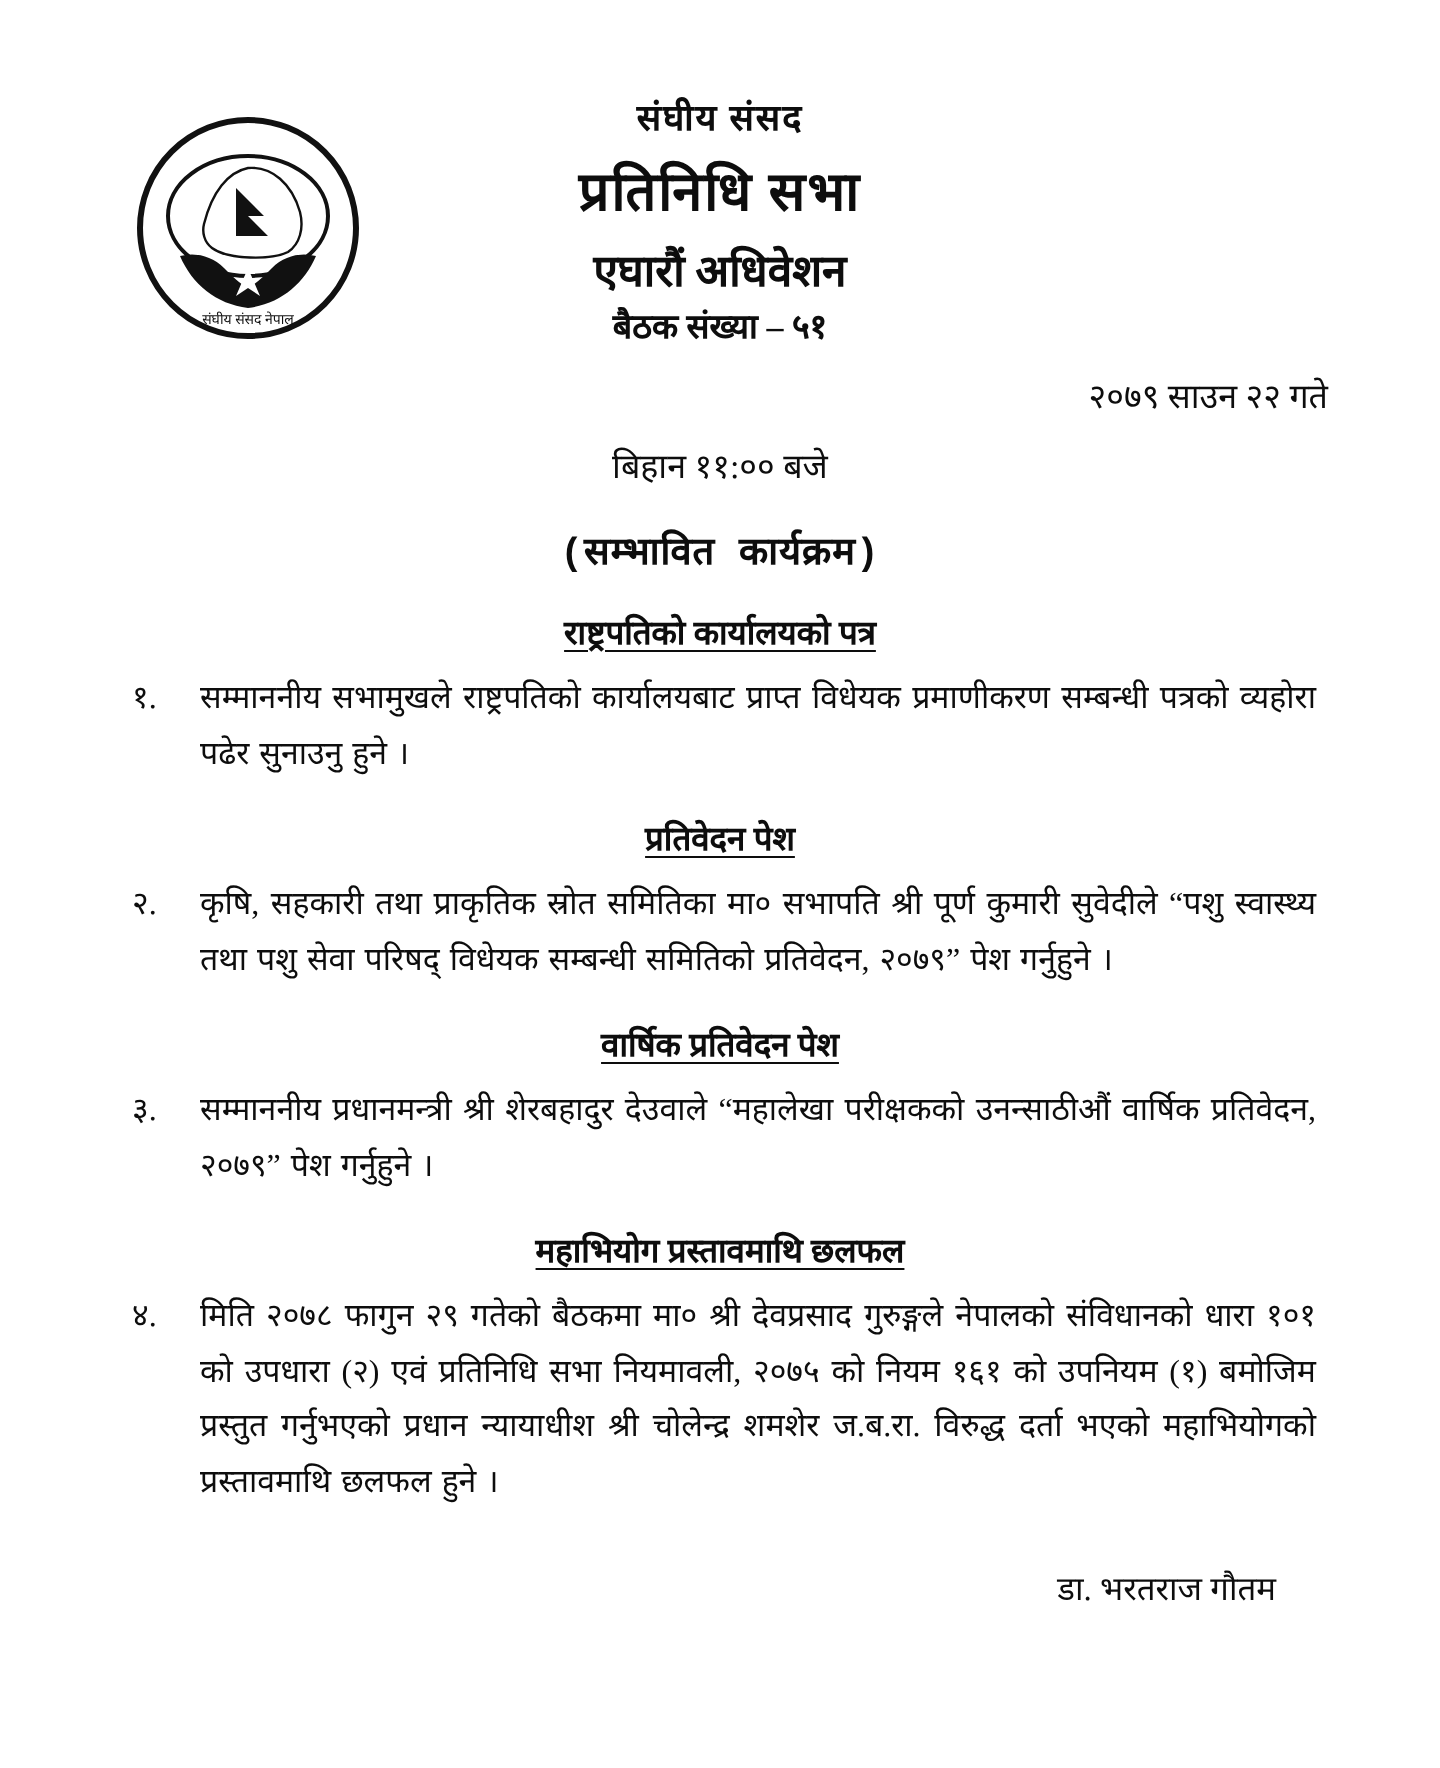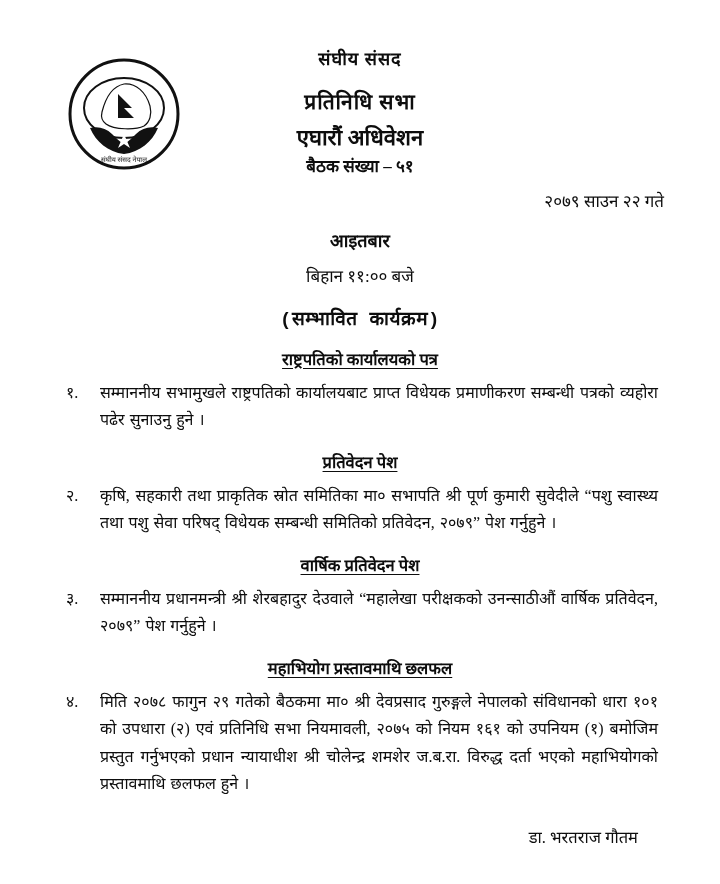--- a/index.html
+++ b/index.html
@@ -40,25 +40,25 @@
     text-align: center;
     padding-top: 22px;
   }
   .title-1 {
     font-size: 18px;
     font-weight: bold;
     letter-spacing: 1px;
     line-height: 1.28;
   }
   .title-2 {
-    font-size: 21px;
+    font-size: 27px;
     font-weight: bold;
     letter-spacing: 1px;
     line-height: 1.28;
-    margin-top: 18px;
+    margin-top: 8px;
   }
   .title-3 {
     font-size: 22px;
     font-weight: bold;
     margin-top: 7px;
     line-height: 1.35;
   }
   .title-4 {
     font-size: 17px;
     font-weight: bold;
@@ -153,21 +153,20 @@
         <text x="58" y="106" font-family="'Liberation Serif', serif" font-size="7" text-anchor="middle" fill="#111111">संघीय संसद नेपाल</text>
       </svg>
     </div>
 
     <div class="head-center">
       <div class="title-1">संघीय संसद</div>
       <div class="title-2">प्रतिनिधि सभा</div>
       <div class="title-3">एघारौं अधिवेशन</div>
       <div class="title-4">बैठक संख्या – ५१</div>
       <div class="date-line">२०७९ साउन २२ गते</div>
-      <div class="day-line">आइतबार</div>
       <div class="time-line">बिहान ११:०० बजे</div>
       <div class="prog-line">(सम्भावित कार्यक्रम)</div>
     </div>
   </div>
 
   <div class="section">
     <div class="section-title">राष्ट्रपतिको कार्यालयको पत्र</div>
     <div class="item">
       <div class="item-num">१.</div>
       <div class="item-text">सम्माननीय सभामुखले राष्ट्रपतिको कार्यालयबाट प्राप्त विधेयक प्रमाणीकरण सम्बन्धी पत्रको व्यहोरा पढेर सुनाउनु हुने ।</div>

